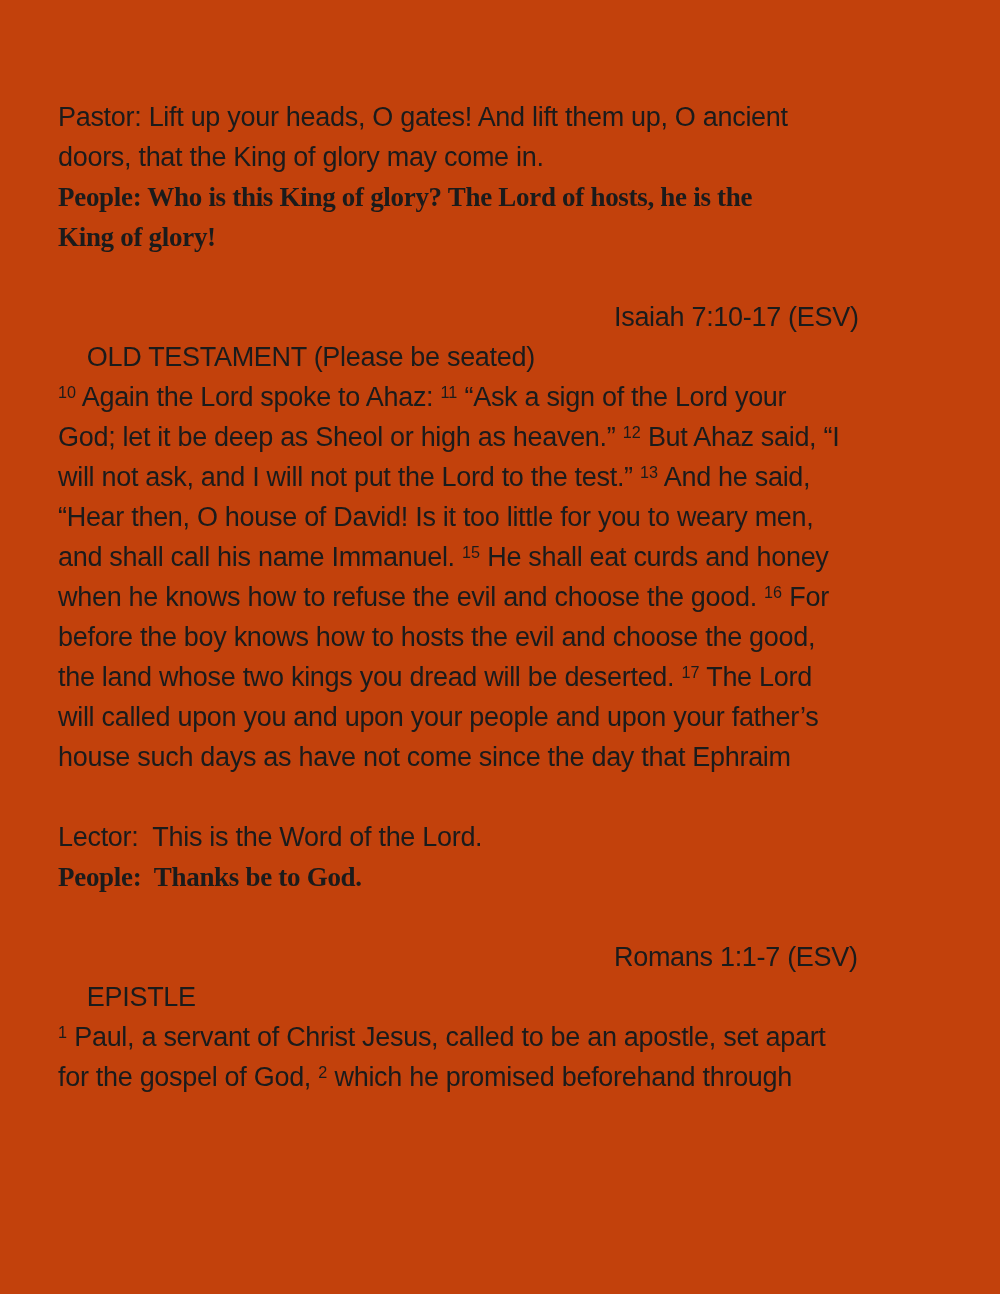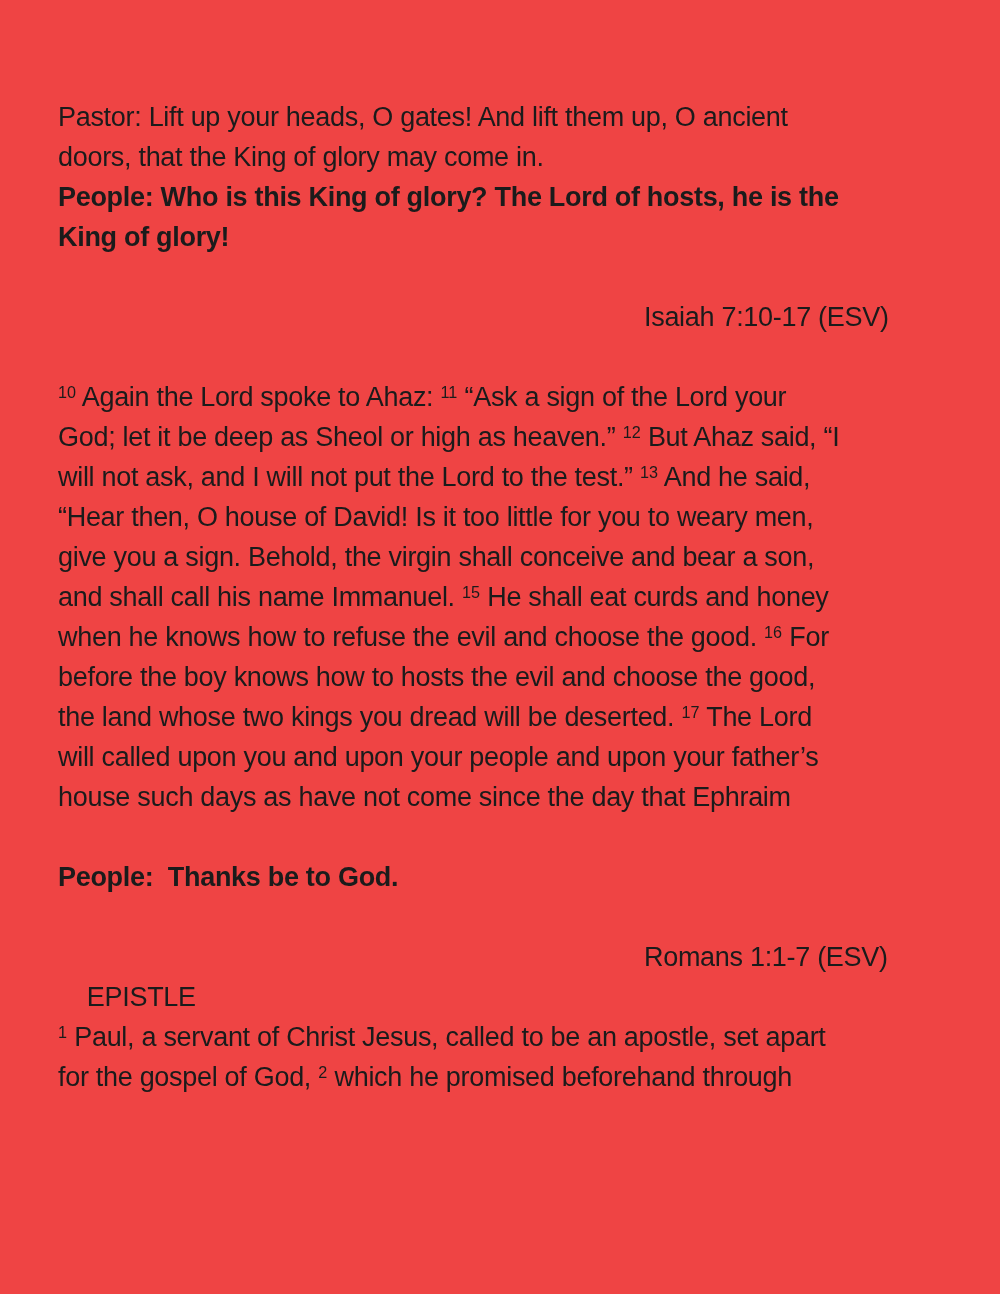--- a/index.html
+++ b/index.html
@@ -4,50 +4,51 @@
 <style>
   html, body {
     margin: 0;
     padding: 0;
     background: #ffffff;
   }
   .page {
     position: relative;
     width: 1000px;
     height: 1294px;
-    background: #ef4444;
+    background: #c2410c;
     color: #1b1b1b;
     font-family: "Liberation Sans", "DejaVu Sans", sans-serif;
     font-size: 27px;
     letter-spacing: -0.3px;
     line-height: 40px;
     box-sizing: border-box;
     padding: 97px 27px 0 58px;
     overflow: hidden;
   }
   .section {
     margin: 0 0 40px 0;
   }
   .line {
     white-space: pre;
     height: 40px;
     line-height: 40px;
   }
   .line.bold {
     font-weight: bold;
+    font-family: Liberation Serif, serif;
   }
   .heading-line {
     position: relative;
     white-space: pre;
     height: 40px;
     line-height: 40px;
   }
   .heading-ref {
     position: absolute;
-    left: 586px;
+    left: 556px;
     top: 0;
     white-space: pre;
   }
   .sup {
     font-size: 0.6em;
     position: relative;
     top: -0.5em;
     letter-spacing: 0;
   }
 </style>
@@ -57,38 +58,39 @@
 <div class="page">
 
   <div class="section">
       <div class="line">Pastor: Lift up your heads, O gates! And lift them up, O ancient</div>
       <div class="line">doors, that the King of glory may come in.</div>
       <div class="line bold">People: Who is this King of glory? The Lord of hosts, he is the</div>
       <div class="line bold">King of glory!</div>
     </div>
 
   <div class="section heading-line">
+    <span>OLD TESTAMENT (Please be seated)</span>
     <span class="heading-ref">Isaiah 7:10-17 (ESV)</span>
   </div>
 
   <div class="section">
       <div class="line"><span class="sup">10</span> Again the Lord spoke to Ahaz: <span class="sup">11</span> “Ask a sign of the Lord your</div>
       <div class="line">God; let it be deep as Sheol or high as heaven.” <span class="sup">12</span> But Ahaz said, “I</div>
       <div class="line">will not ask, and I will not put the Lord to the test.” <span class="sup">13</span> And he said,</div>
       <div class="line">“Hear then, O house of David! Is it too little for you to weary men,</div>
-      <div class="line">give you a sign. Behold, the virgin shall conceive and bear a son,</div>
       <div class="line">and shall call his name Immanuel. <span class="sup">15</span> He shall eat curds and honey</div>
       <div class="line">when he knows how to refuse the evil and choose the good. <span class="sup">16</span> For</div>
       <div class="line">before the boy knows how to hosts the evil and choose the good,</div>
       <div class="line">the land whose two kings you dread will be deserted. <span class="sup">17</span> The Lord</div>
       <div class="line">will called upon you and upon your people and upon your father’s</div>
       <div class="line">house such days as have not come since the day that Ephraim</div>
     </div>
 
   <div class="section">
+      <div class="line">Lector:  This is the Word of the Lord.</div>
       <div class="line bold">People:  Thanks be to God.</div>
     </div>
 
   <div class="section heading-line">
     <span>EPISTLE</span>
     <span class="heading-ref">Romans 1:1-7 (ESV)</span>
   </div>
 
   <div class="section">
       <div class="line"><span class="sup">1</span> Paul, a servant of Christ Jesus, called to be an apostle, set apart</div>

